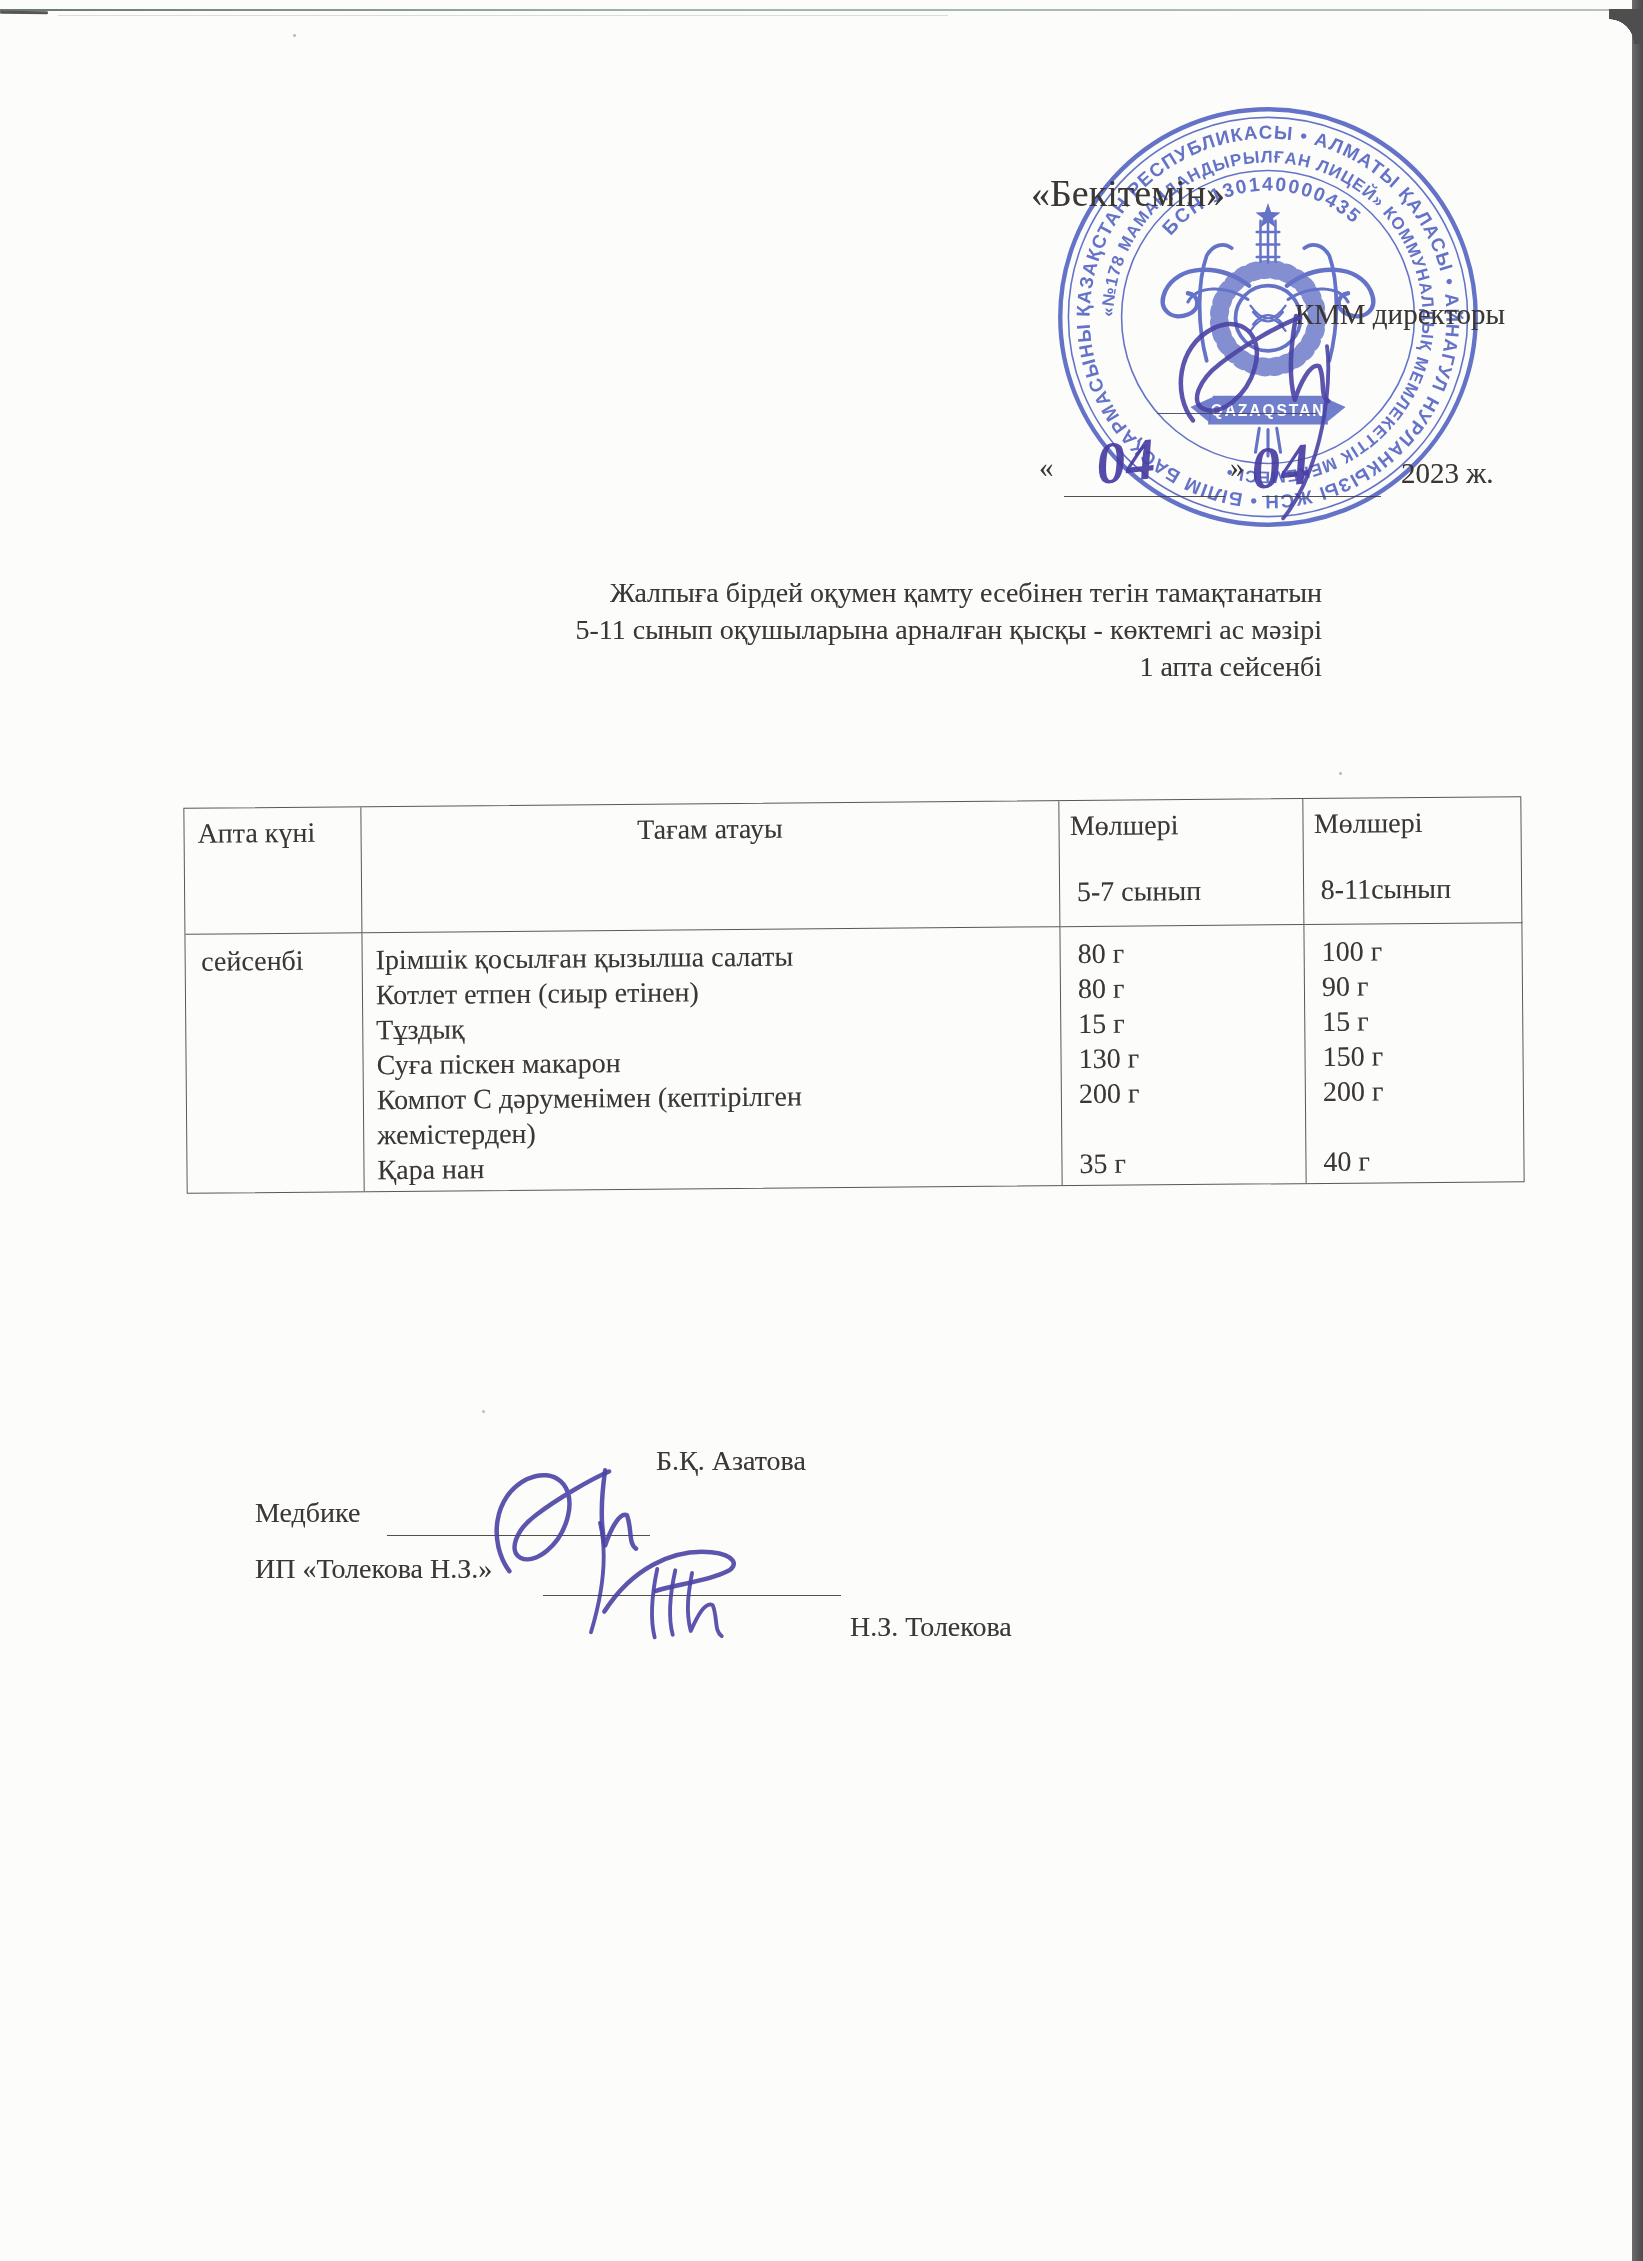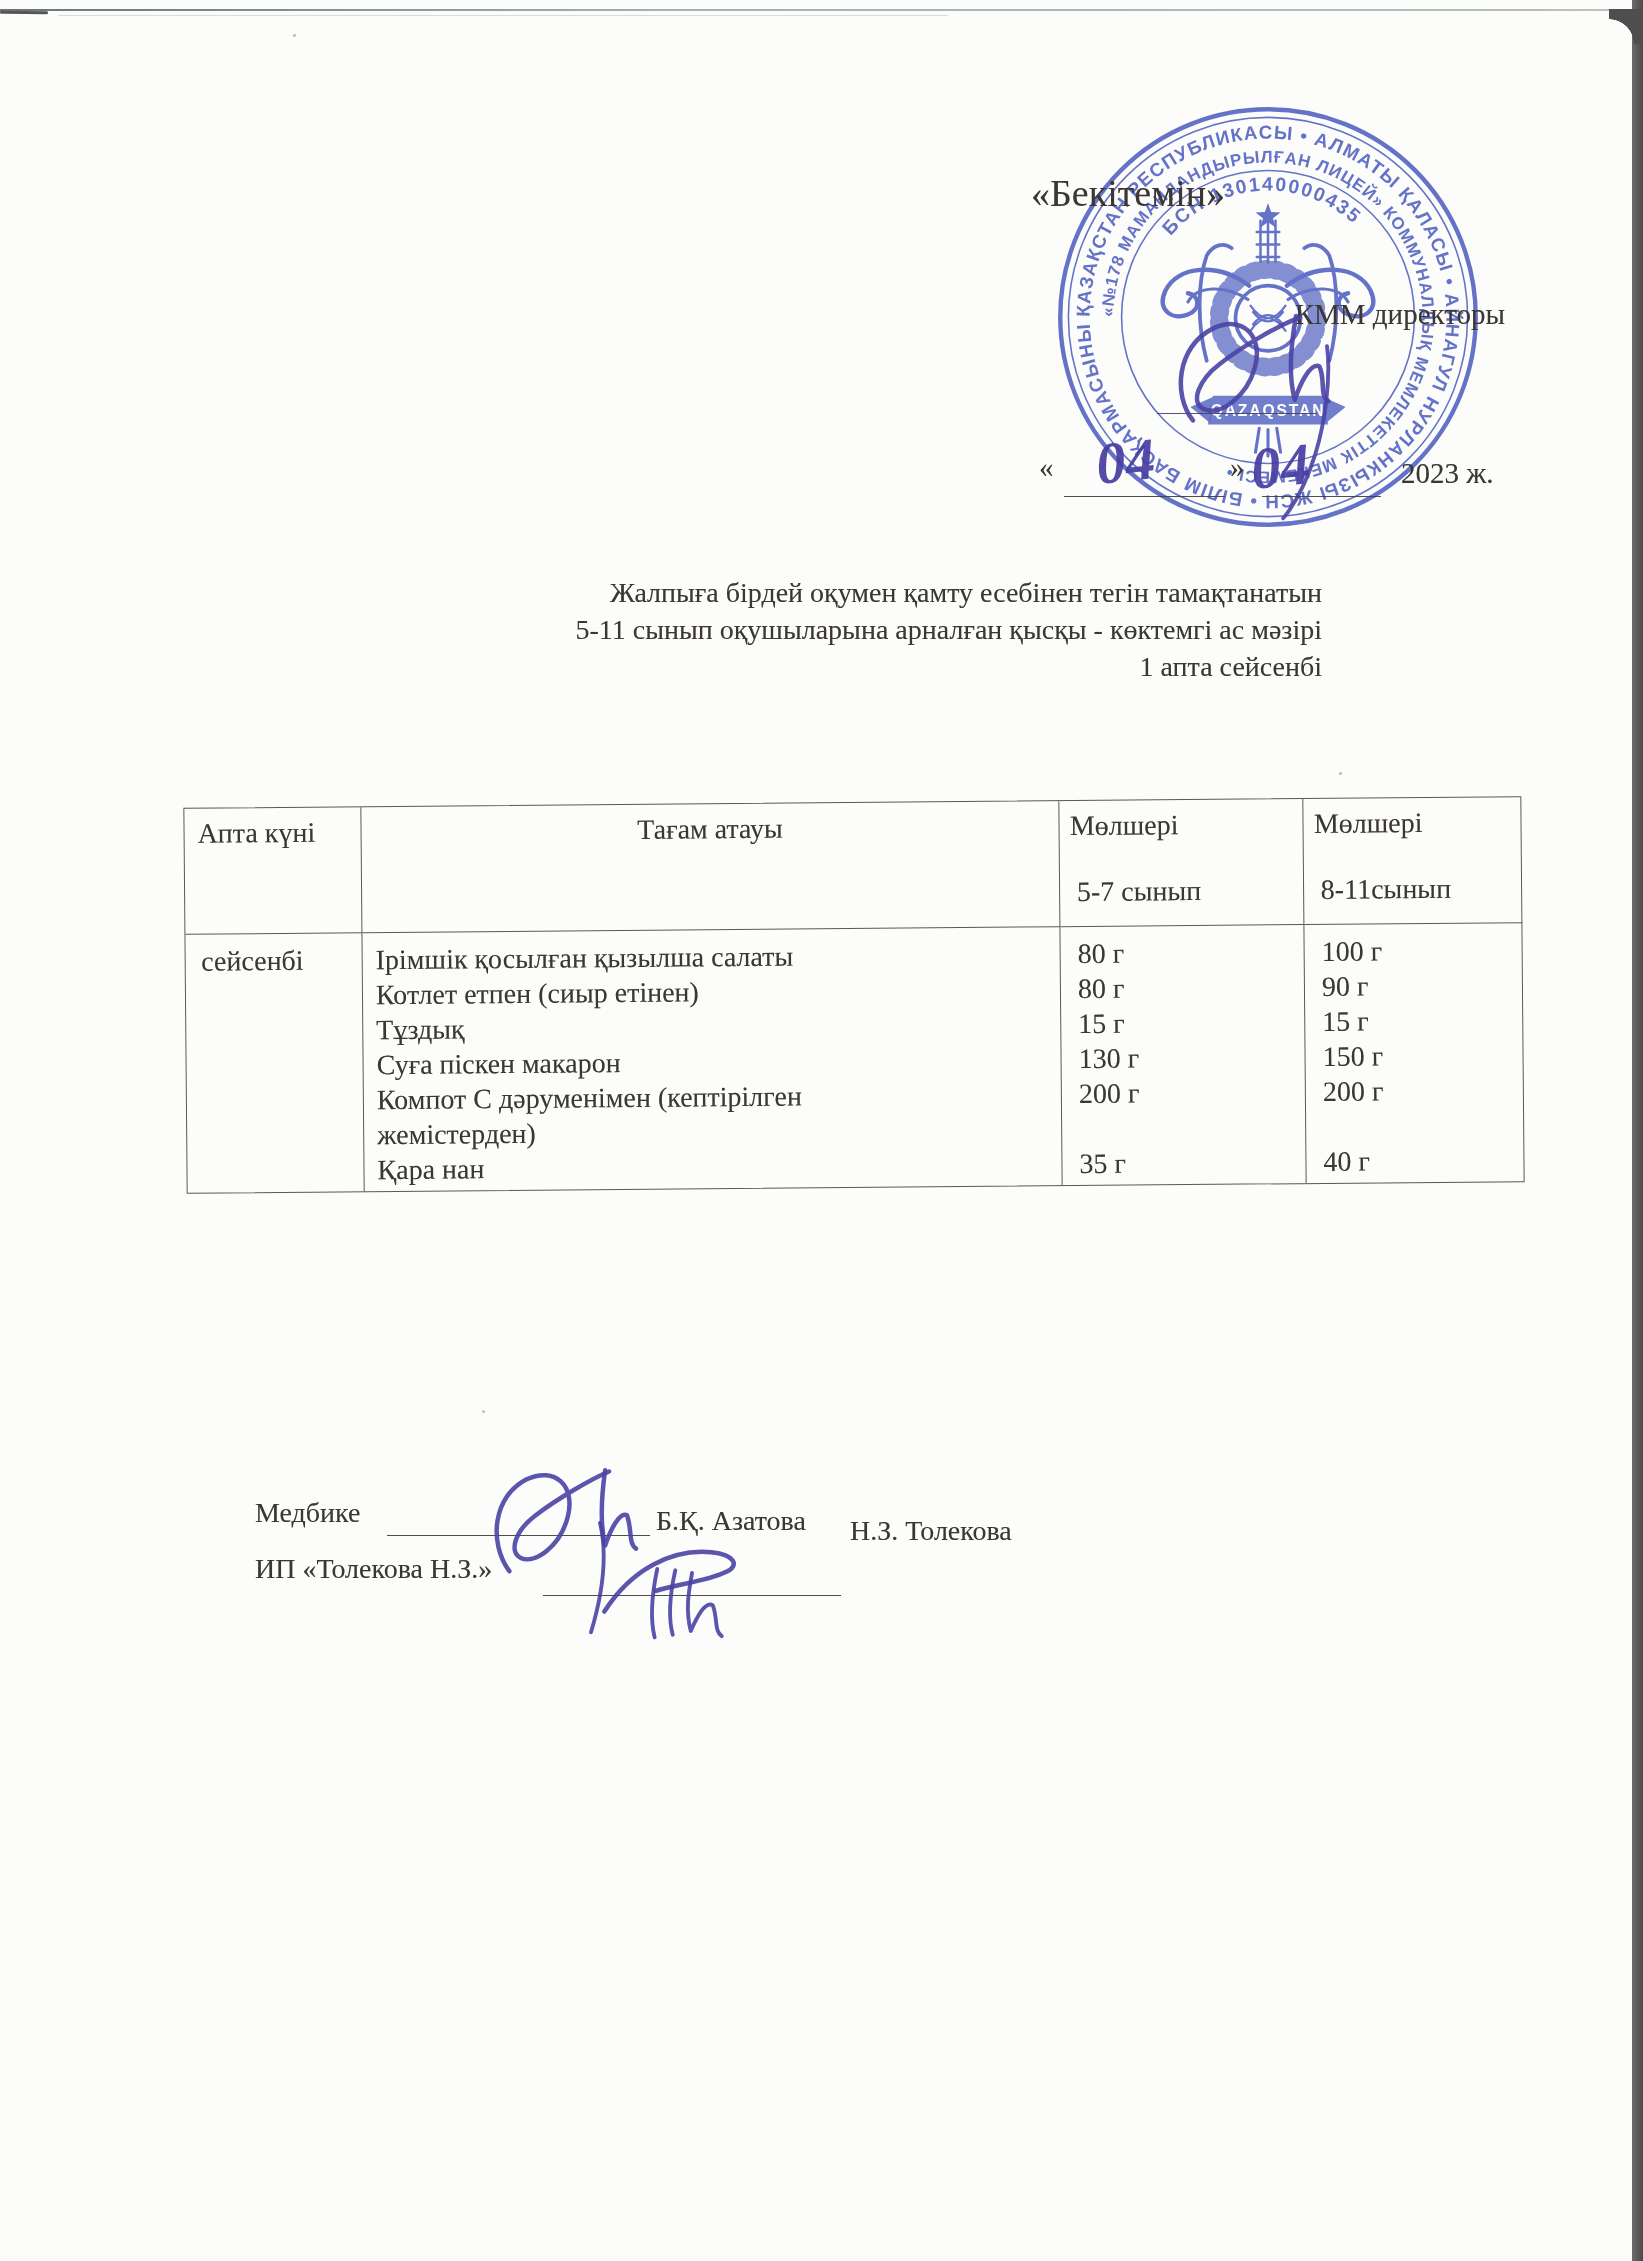--- a/index.html
+++ b/index.html
@@ -167,30 +167,30 @@
         <div class="line">15 г</div>
         <div class="line">150 г</div>
         <div class="line">200 г</div>
         <div class="line">&nbsp;</div>
         <div class="line">40 г</div>
       </div>
   </div>
 
   <div class="txt sig-label" style="top:1497px;left:255px;">Медбике</div>
   <div class="uline print" style="top:1535px;left:387px;width:263px;"></div>
-  <div class="txt sig-label" style="top:1505px;left:656px;">Б.Қ. Азатова</div>
+  <div class="txt sig-label" style="top:1445px;left:656px;">Б.Қ. Азатова</div>
   <svg class="ink-svg" style="left:474px;top:1439px;width:180px;height:200px;" viewBox="0 0 280 310">
     <path d="M55,205 C22,160 30,88 82,62 C126,42 158,72 146,120 C135,164 96,196 72,184 C54,174 64,142 96,118 C130,92 182,62 210,50" stroke-width="7"></path>
     <path d="M204,48 C198,90 196,132 204,165 C212,142 226,112 238,118 C246,140 240,162 252,170" stroke-width="7"></path>
     <path d="M196,130 C208,180 200,240 182,300" stroke-width="6"></path>
   </svg>
 
   <div class="txt sig-label" style="top:1553px;left:255px;">ИП «Толекова Н.З.»</div>
   <div class="uline print" style="top:1595px;left:543px;width:298px;"></div>
-  <div class="txt sig-label" style="top:1515px;left:850px;">Н.З. Толекова</div>
+  <div class="txt sig-label" style="top:1611px;left:850px;">Н.З. Толекова</div>
   <svg class="ink-svg" style="left:590px;top:1529px;width:168px;height:129px;" viewBox="0 0 260 200">
     <path d="M22,128 C64,62 128,30 188,36 C224,40 232,56 212,66 C180,82 130,86 102,96" stroke-width="7"></path>
     <path d="M104,62 C96,100 92,136 100,168" stroke-width="6"></path>
     <path d="M132,64 C124,100 120,134 128,164" stroke-width="6"></path>
     <path d="M158,68 C152,100 148,128 156,158 C166,136 178,112 190,118 C198,138 192,158 204,166" stroke-width="6"></path>
   </svg>
 
 </div>
 
 

